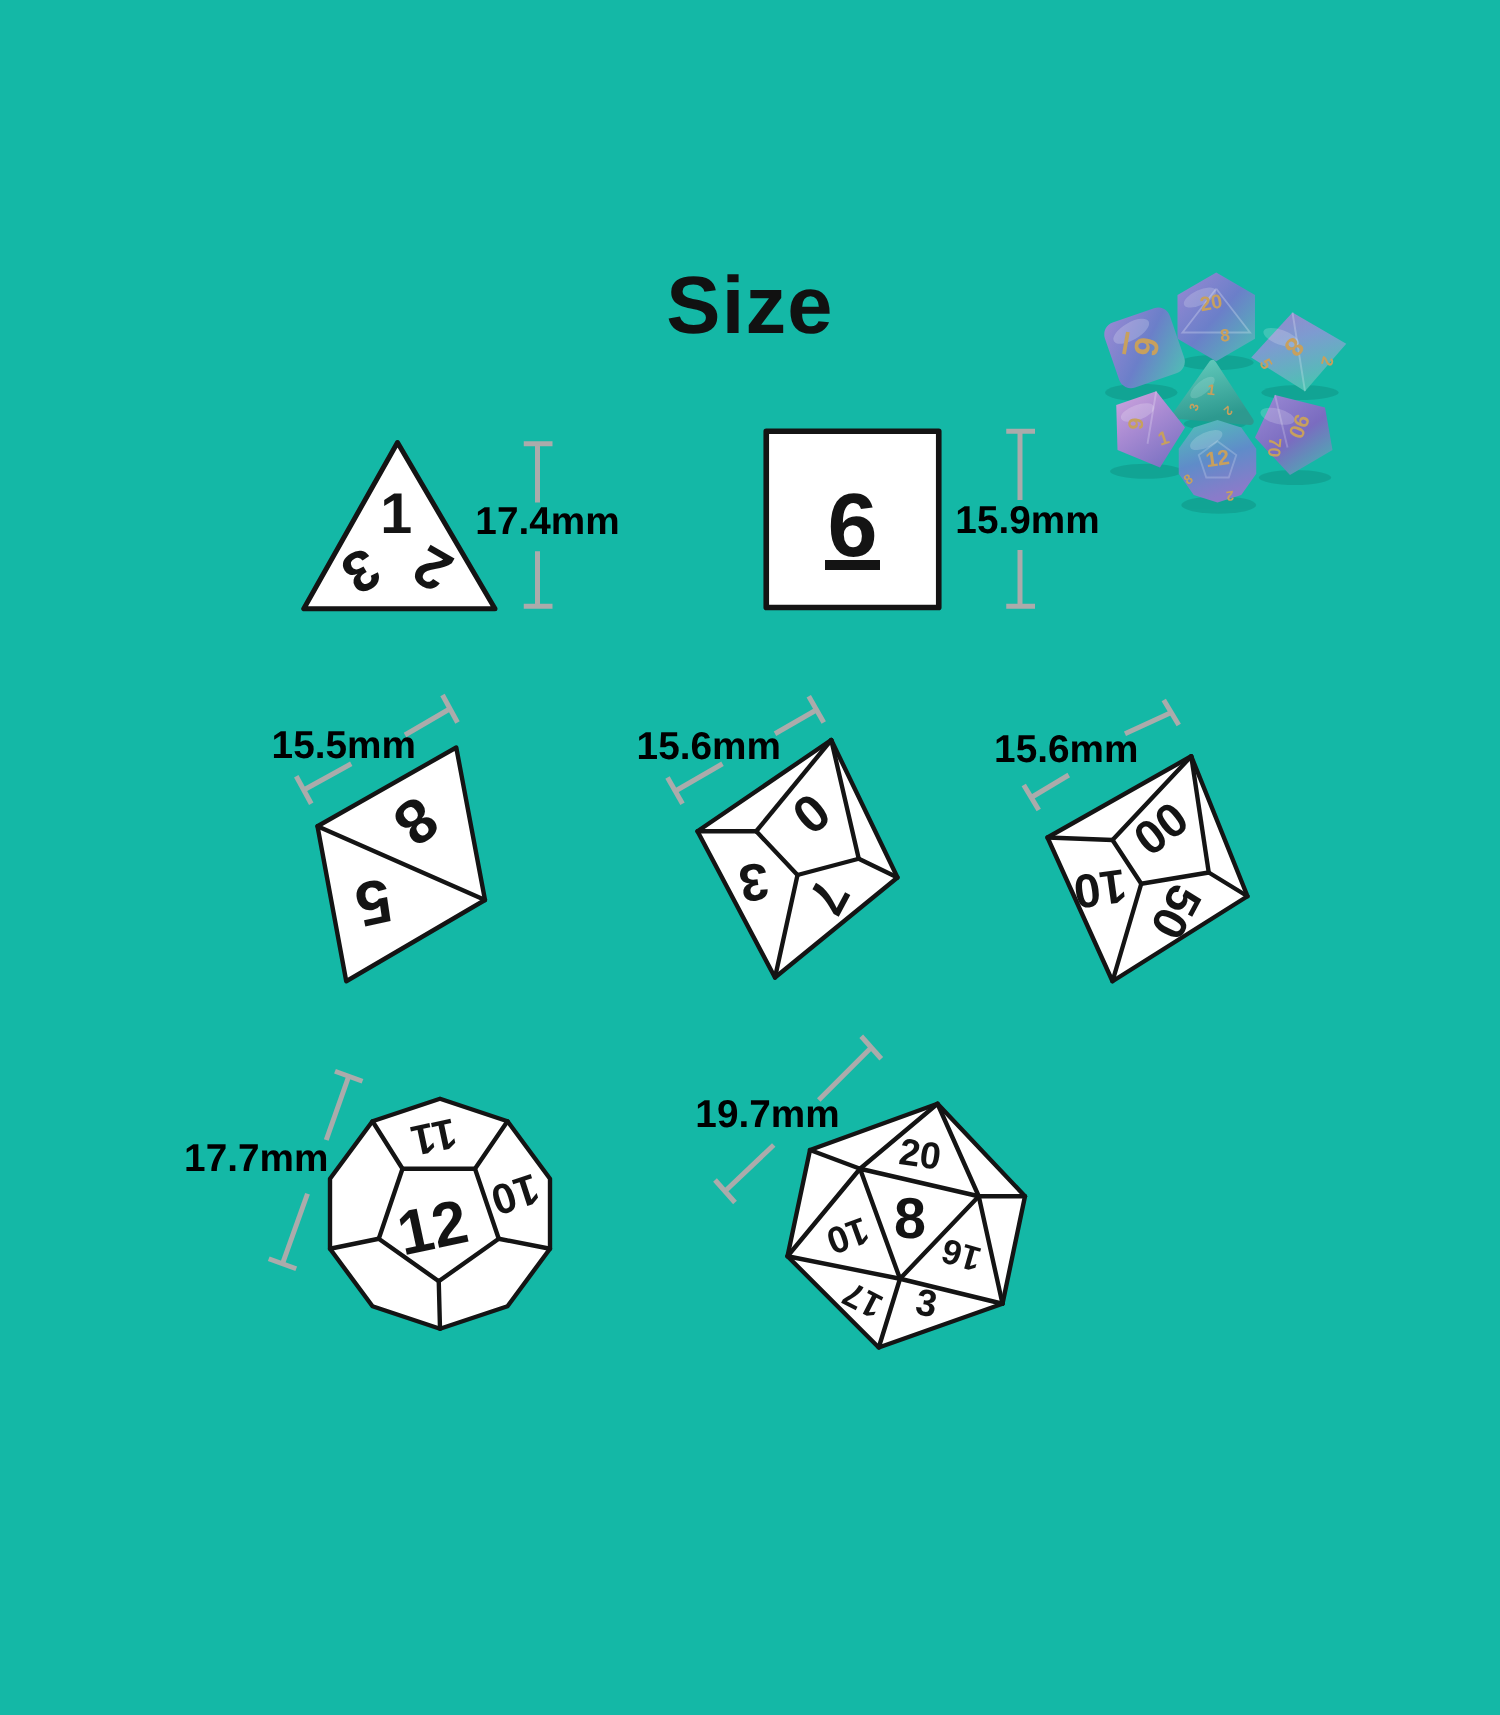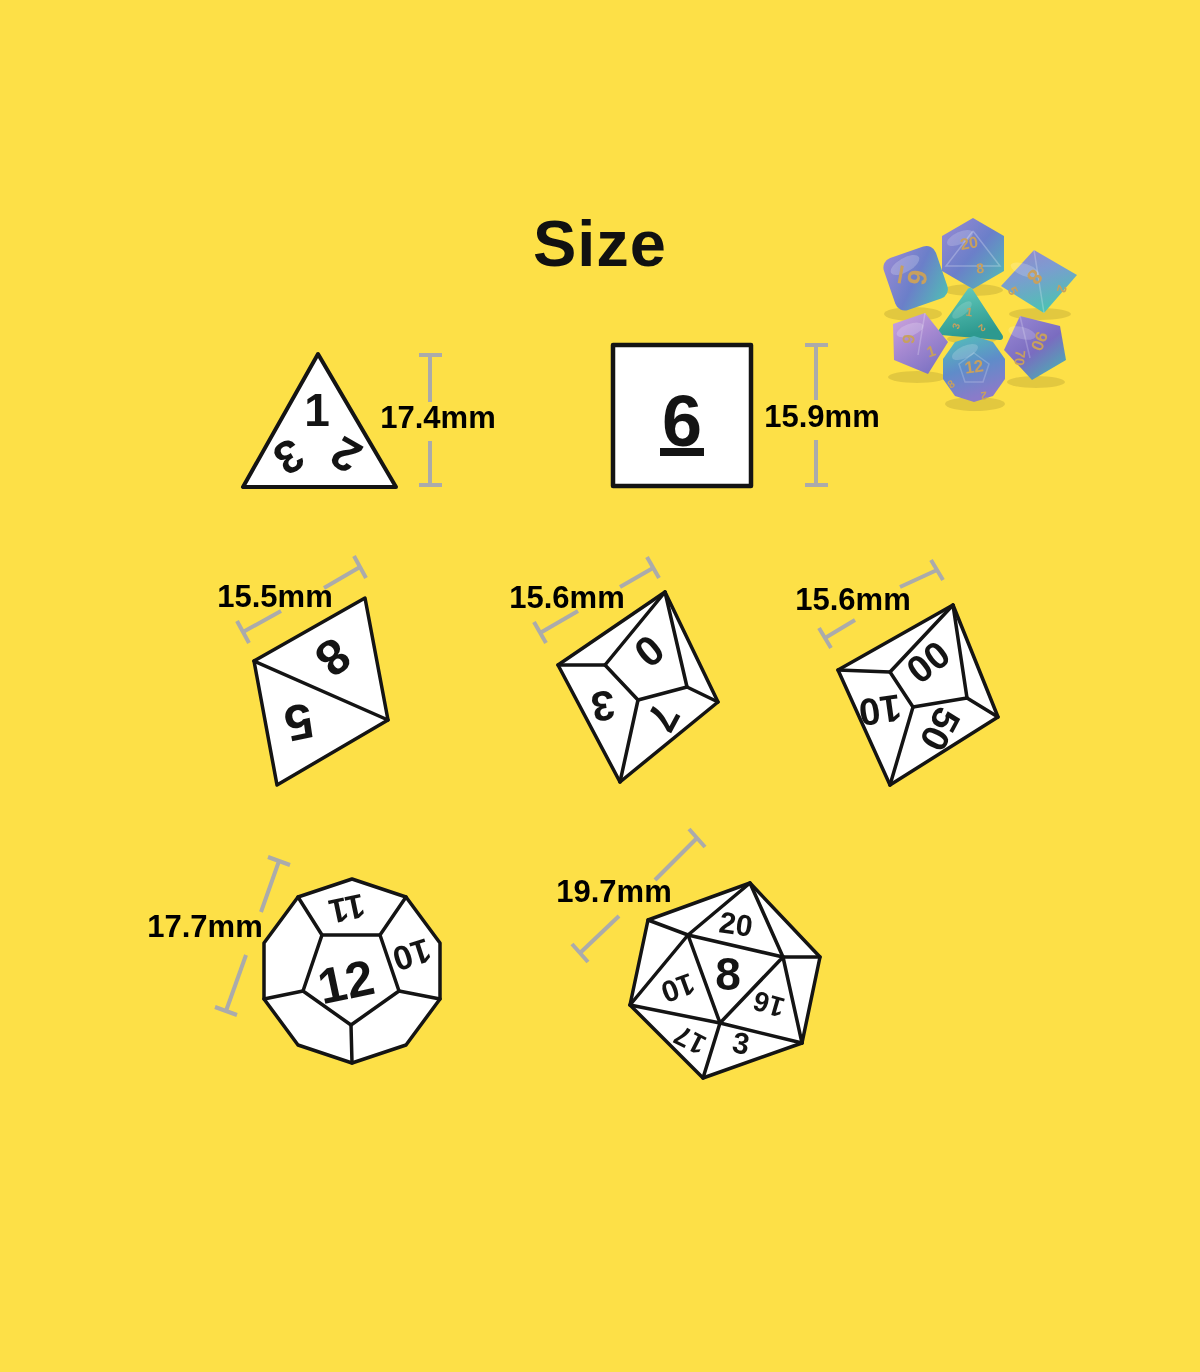--- a/index.html
+++ b/index.html
@@ -1,16 +1,16 @@
 <!DOCTYPE html>
 <html><head>
 <meta charset="utf-8">
 <style>
   html,body{margin:0;padding:0;background:#ffffff;}
-  .page{position:relative;width:1200px;height:1372px;background:#fde047;overflow:hidden;
+  .page{position:relative;width:1200px;height:1372px;background:#14b8a6;overflow:hidden;
         font-family:"Liberation Sans",sans-serif;}
   .title{position:absolute;top:206px;left:0;width:1200px;text-align:center;margin:0;
          font-size:65px;font-weight:700;color:#111;letter-spacing:1px;
          font-family:"Liberation Sans",sans-serif;}
   svg{position:absolute;top:0;left:0;}
   .art{stroke:#141414;fill:#ffffff;stroke-linejoin:round;stroke-linecap:round;}
   .artline{stroke:#141414;fill:none;stroke-linejoin:round;stroke-linecap:round;}
   .dim{stroke:#ababab;stroke-width:4;fill:none;stroke-linecap:butt;}
   .dim-label{font-family:"Liberation Sans",sans-serif;font-weight:700;font-size:31px;fill:#000;}
   .die-num{font-family:"Liberation Sans",sans-serif;font-weight:700;fill:#141414;}

